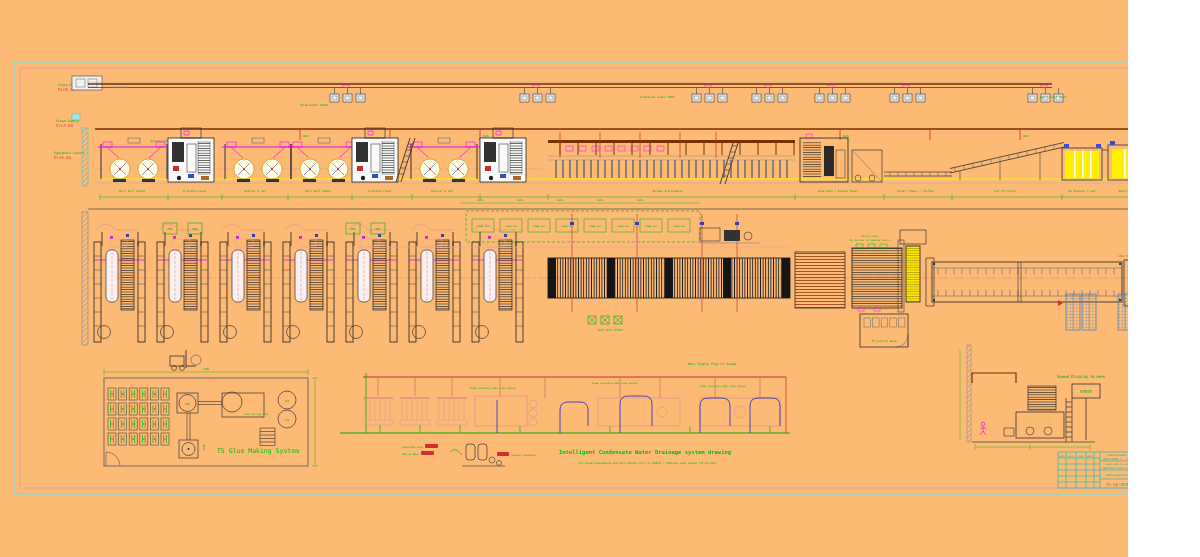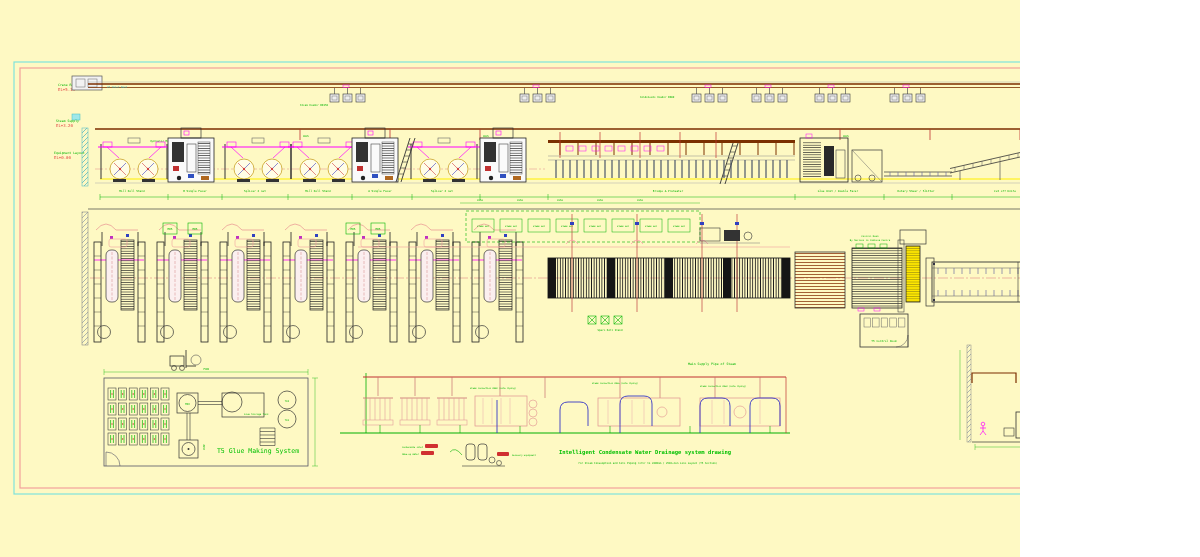--- a/index.html
+++ b/index.html
@@ -1,16 +1,16 @@
 <!DOCTYPE html>
 <html><head>
 <meta charset="utf-8">
 <style>
   html,body{margin:0;padding:0;background:#ffffff;}
-  #canvas{position:relative;width:1020px;height:557px;background:#fef9c3;overflow:hidden;
+  #canvas{position:relative;width:1128px;height:557px;background:#fdba74;overflow:hidden;
           font-family:"Liberation Sans", sans-serif;}
   svg{position:absolute;left:0;top:0;}
   text{font-family:"DejaVu Sans Mono","Liberation Mono",monospace;}
 </style>
 </head>
 <body>
 
 <div id="canvas">
 <svg width="1200" height="557" viewBox="0 0 1200 557">
   <defs>

